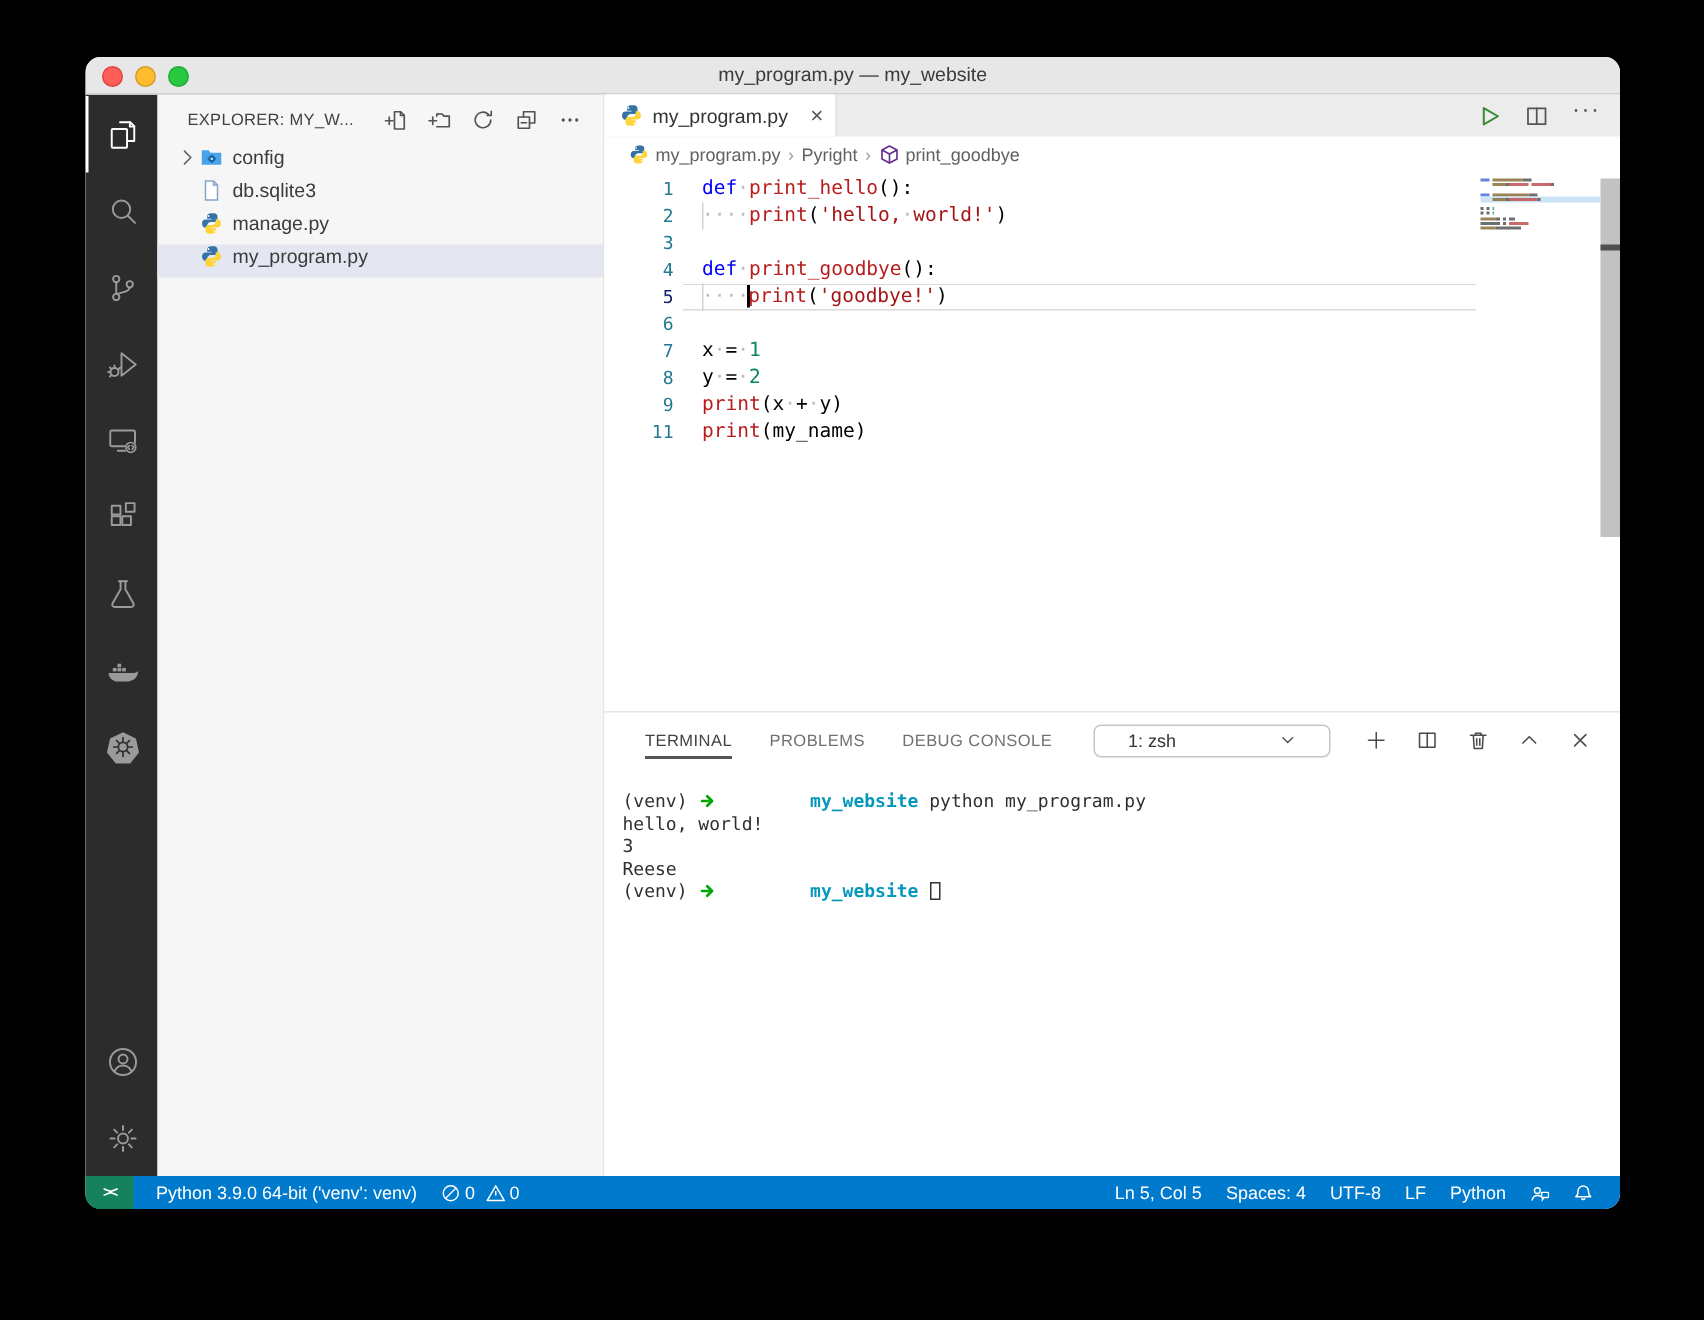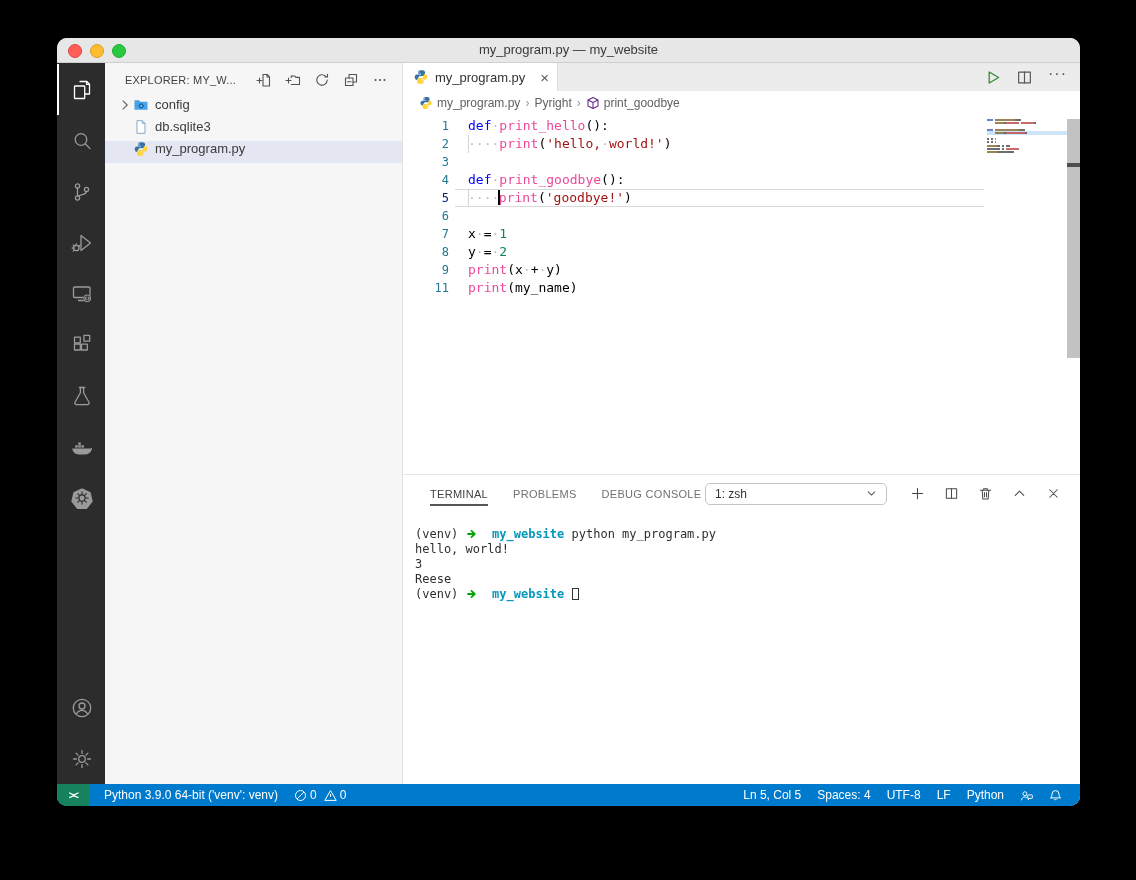--- a/index.html
+++ b/index.html
@@ -58,47 +58,47 @@
   .crumb-sep{color:#9a9a9a;font-size:12px;}
 
   
   .code-area{flex:1;position:relative;overflow:hidden;font-family:"DejaVu Sans Mono",monospace;font-size:13px;background:#fff;}
   .code-rows{padding-top:3px;margin-right:96px;}
   .code-row{height:18px;line-height:18px;display:flex;}
   .ln{width:46px;text-align:right;color:#237893;flex:none;font-size:12px;}
   .code-row.active .ln{color:#0b216f;}
   .row-body{flex:1;margin-left:6px;padding-left:13px;white-space:pre;}
   .code-row.active .row-body{box-shadow:inset 0 1px 0 #d9d9d9, inset 0 -1px 0 #d9d9d9;}
-  .k{color:#0000ff;} .f{color:#ec4899;} .s{color:#a31515;} .n2{color:#098658;} .d{color:#000;}
+  .k{color:#0000ff;} .f{color:#b91c1c;} .s{color:#a31515;} .n2{color:#098658;} .d{color:#000;}
   .w{color:#c2baba;}
   .guide{display:inline-block;width:0;height:18px;border-left:1px solid #d3d3d3;vertical-align:top;margin-right:-1px;}
   .cursor-bar{display:inline-block;width:1.5px;height:15px;background:#000;vertical-align:text-bottom;margin:0 -1px;}
 
   .minimap{position:absolute;top:5px;right:15px;width:78px;cursor:pointer;}
   .mm-band{position:absolute;left:0;right:-2px;height:4px;background:#cce4f6;}
   .mm-row{height:2px;margin-bottom:1.2px;display:flex;position:relative;}
   .mm-seg{height:2px;opacity:.85;}
   .scrollbar-strip{position:absolute;right:0;top:5px;width:13px;height:239px;background:#c2c2c2;cursor:pointer;}
   .scroll-dark{position:absolute;top:44px;left:0;right:0;height:4px;background:#4f4f4f;}
 
   
   .panel{height:310px;flex:none;border-top:1px solid #e4e4e4;box-sizing:border-box;display:flex;flex-direction:column;background:#fff;}
   .panel-header{height:37px;display:flex;align-items:center;padding:0 19px 0 27px;flex:none;}
   .panel-tabs{display:flex;gap:25px;font-size:11px;letter-spacing:.3px;color:#717171;}
   .panel-tab{cursor:pointer;position:relative;padding:4px 0;}
   .panel-tab.active{color:#424242;}
   .panel-tab.active::after{content:"";position:absolute;left:0;right:0;bottom:-2px;height:1.5px;background:#555;}
-  .shell-select{margin-left:auto;width:182px;height:22px;box-sizing:border-box;border:1px solid #c5c5c5;border-radius:5px;
-    display:flex;align-items:center;padding:0 9px;font-size:12px;color:#333;margin-right:23px;cursor:pointer;background:#fff;}
+  .shell-select{margin-left:auto;width:158px;height:22px;box-sizing:border-box;border:1px solid #c5c5c5;border-radius:5px;
+    display:flex;align-items:center;padding:0 22px;font-size:12px;color:#333;margin-right:23px;cursor:pointer;background:#fff;}
   .shell-chev{margin-left:auto;color:#555;width:11px;height:11px;}
   .panel-actions{display:flex;gap:19px;align-items:center;color:#4a4a4a;}
   .panel-actions .ico{width:15px;height:15px;cursor:pointer;}
   .terminal{flex:1;font-family:"DejaVu Sans Mono",monospace;font-size:12px;line-height:15px;color:#2f2f2f;padding:15px 0 0 12px;cursor:text;}
   .t-line{white-space:pre;height:15px;}
-  .t-cyan{color:#0598bc;font-weight:bold;}
+  .t-cyan{color:#0598bc;font-weight:bold;margin-left:48px;}
   .t-arrow{display:inline-flex;width:10px;height:10px;margin:0 1px;vertical-align:-1px;}
   .t-cursor{display:inline-block;width:7px;height:12px;border:1px solid #333;vertical-align:-2px;box-sizing:border-box;}
 
   
   .statusbar{height:22px;background:#007acc;color:#fff;display:flex;align-items:center;font-size:12px;flex:none;}
   .remote{width:32px;height:22px;background:#16825d;display:flex;align-items:center;justify-content:center;
     font-size:10px;font-weight:bold;letter-spacing:-1.5px;cursor:pointer;flex:none;}
   .sb-item{padding:0 8px;display:flex;align-items:center;gap:5px;cursor:pointer;white-space:nowrap;}
   .sb-left{display:flex;align-items:center;margin-left:7px;}
   .sb-right{margin-left:auto;display:flex;align-items:center;margin-right:10px;}
@@ -324,20 +324,32 @@
             <span class="tw-chev"></span>
             <span class="ico tw-icon">
               <svg viewBox="0 0 16 16">
                 <g fill="#fff" stroke="#84a7c9" stroke-width="1">
                   <path d="M4 1.7h5.3l2.7 2.7v9.9H4z"></path>
                   <path d="M9.3 1.7v2.7H12" fill="none"></path>
                 </g>
               </svg>
             </span>
             <span class="tree-label">db.sqlite3</span>
+          </div>
+          <div class="tree-row">
+            <span class="tw-chev"></span>
+            <span class="ico tw-icon">
+              <svg viewBox="0 0 16 16">
+                <path fill="#3572A5" d="M7.9 1.2c-2.1 0-2.8.9-2.8 2.1v1.5h2.9v.6H3.9C2.6 5.4 1.7 6.5 1.7 8s.9 2.9 2.2 2.9h1.3V9.2c0-1.3 1.1-2.2 2.3-2.2h2.7c1 0 1.8-.9 1.8-1.9V3.3c0-1.2-1-2.1-2.2-2.1z"></path>
+                <path fill="#FFD43B" d="M8.1 14.8c2.1 0 2.8-.9 2.8-2.1v-1.5H8v-.6h4.1c1.3 0 2.2-1.1 2.2-2.6s-.9-2.9-2.2-2.9h-1.3v1.7c0 1.3-1.1 2.2-2.3 2.2H5.8c-1 0-1.8.9-1.8 1.9v1.8c0 1.2 1 2.1 2.2 2.1z"></path>
+                <circle cx="6" cy="3" r=".6" fill="#fff"></circle>
+                <circle cx="10" cy="13" r=".6" fill="#fff"></circle>
+              </svg>
+            </span>
+            <span class="tree-label">manage.py</span>
           </div>
           <div class="tree-row selected">
             <span class="tw-chev"></span>
             <span class="ico tw-icon">
               <svg viewBox="0 0 16 16">
                 <path fill="#3572A5" d="M7.9 1.2c-2.1 0-2.8.9-2.8 2.1v1.5h2.9v.6H3.9C2.6 5.4 1.7 6.5 1.7 8s.9 2.9 2.2 2.9h1.3V9.2c0-1.3 1.1-2.2 2.3-2.2h2.7c1 0 1.8-.9 1.8-1.9V3.3c0-1.2-1-2.1-2.2-2.1z"></path>
                 <path fill="#FFD43B" d="M8.1 14.8c2.1 0 2.8-.9 2.8-2.1v-1.5H8v-.6h4.1c1.3 0 2.2-1.1 2.2-2.6s-.9-2.9-2.2-2.9h-1.3v1.7c0 1.3-1.1 2.2-2.3 2.2H5.8c-1 0-1.8.9-1.8 1.9v1.8c0 1.2 1 2.1 2.2 2.1z"></path>
                 <circle cx="6" cy="3" r=".6" fill="#fff"></circle>
                 <circle cx="10" cy="13" r=".6" fill="#fff"></circle>
               </svg>

